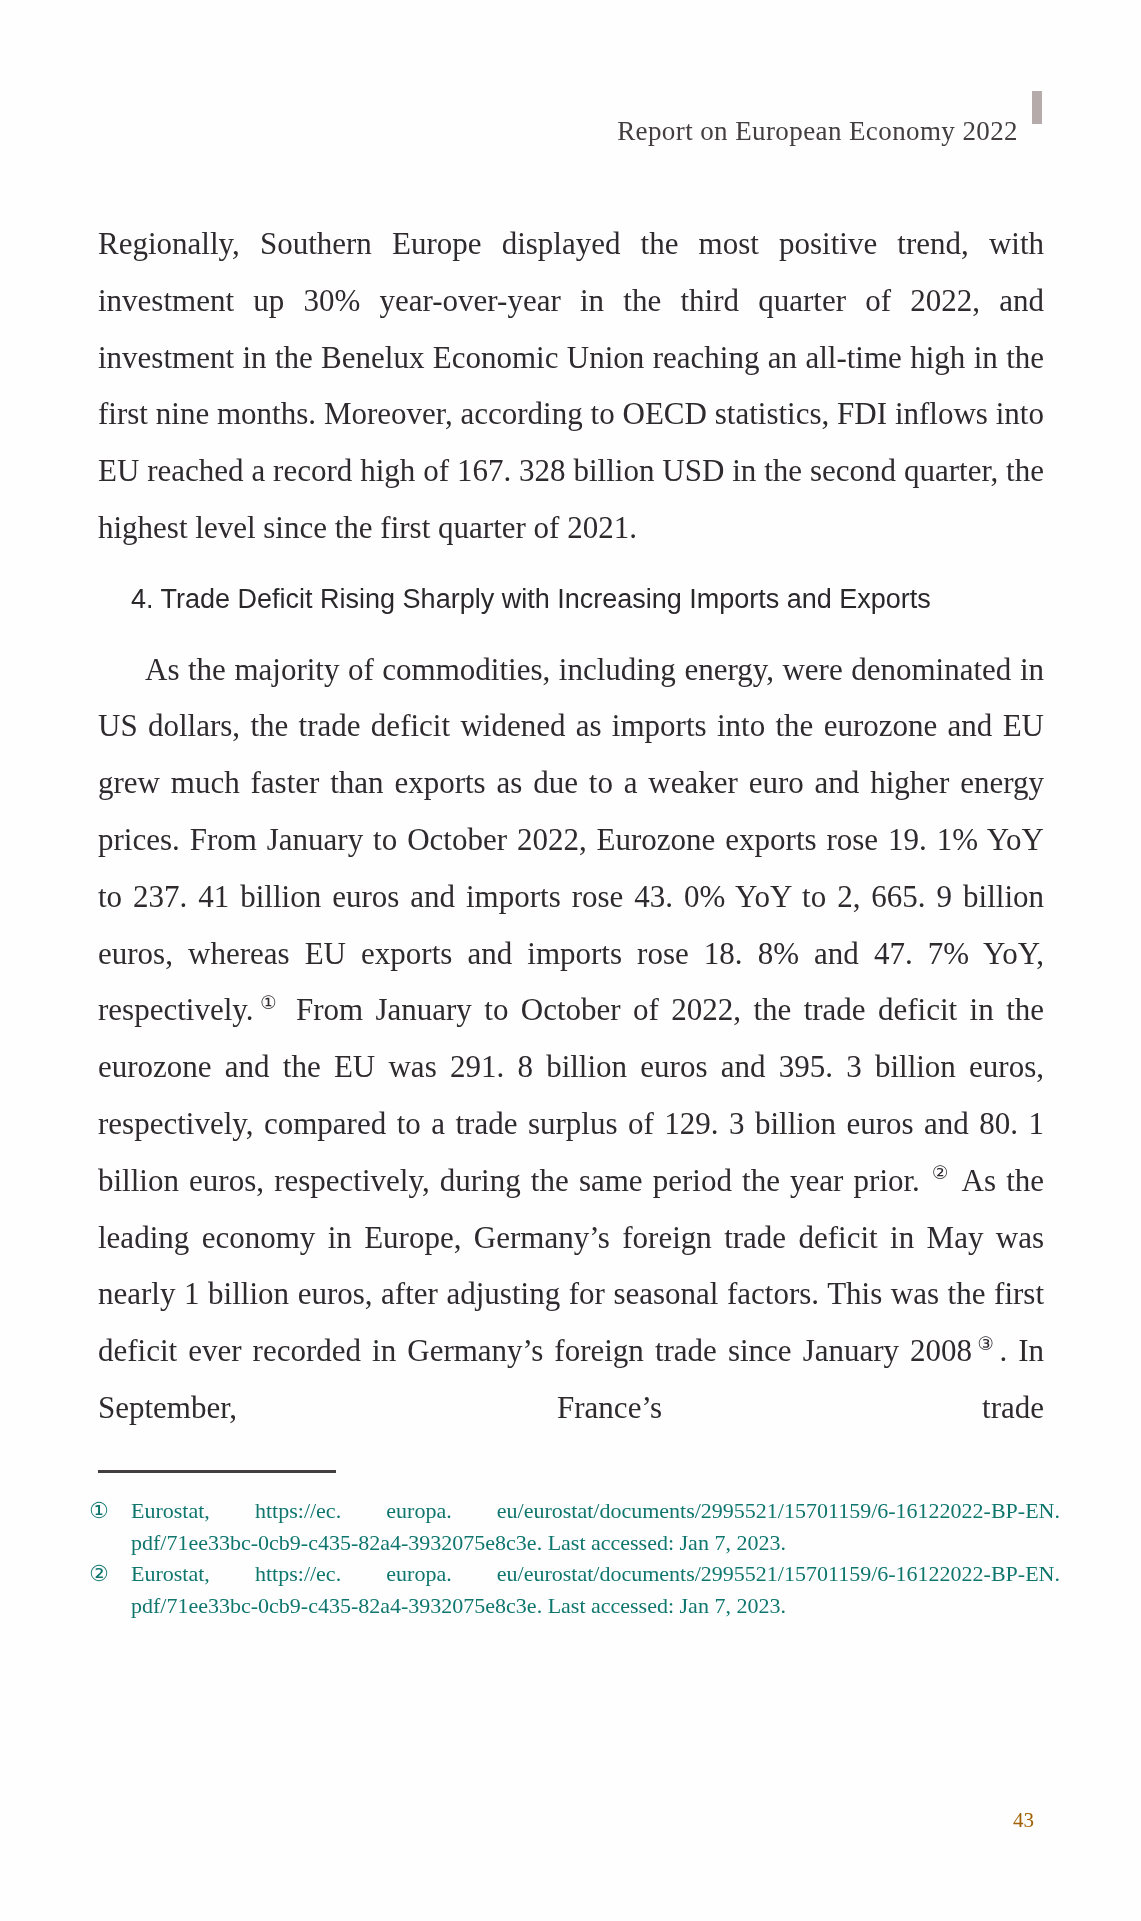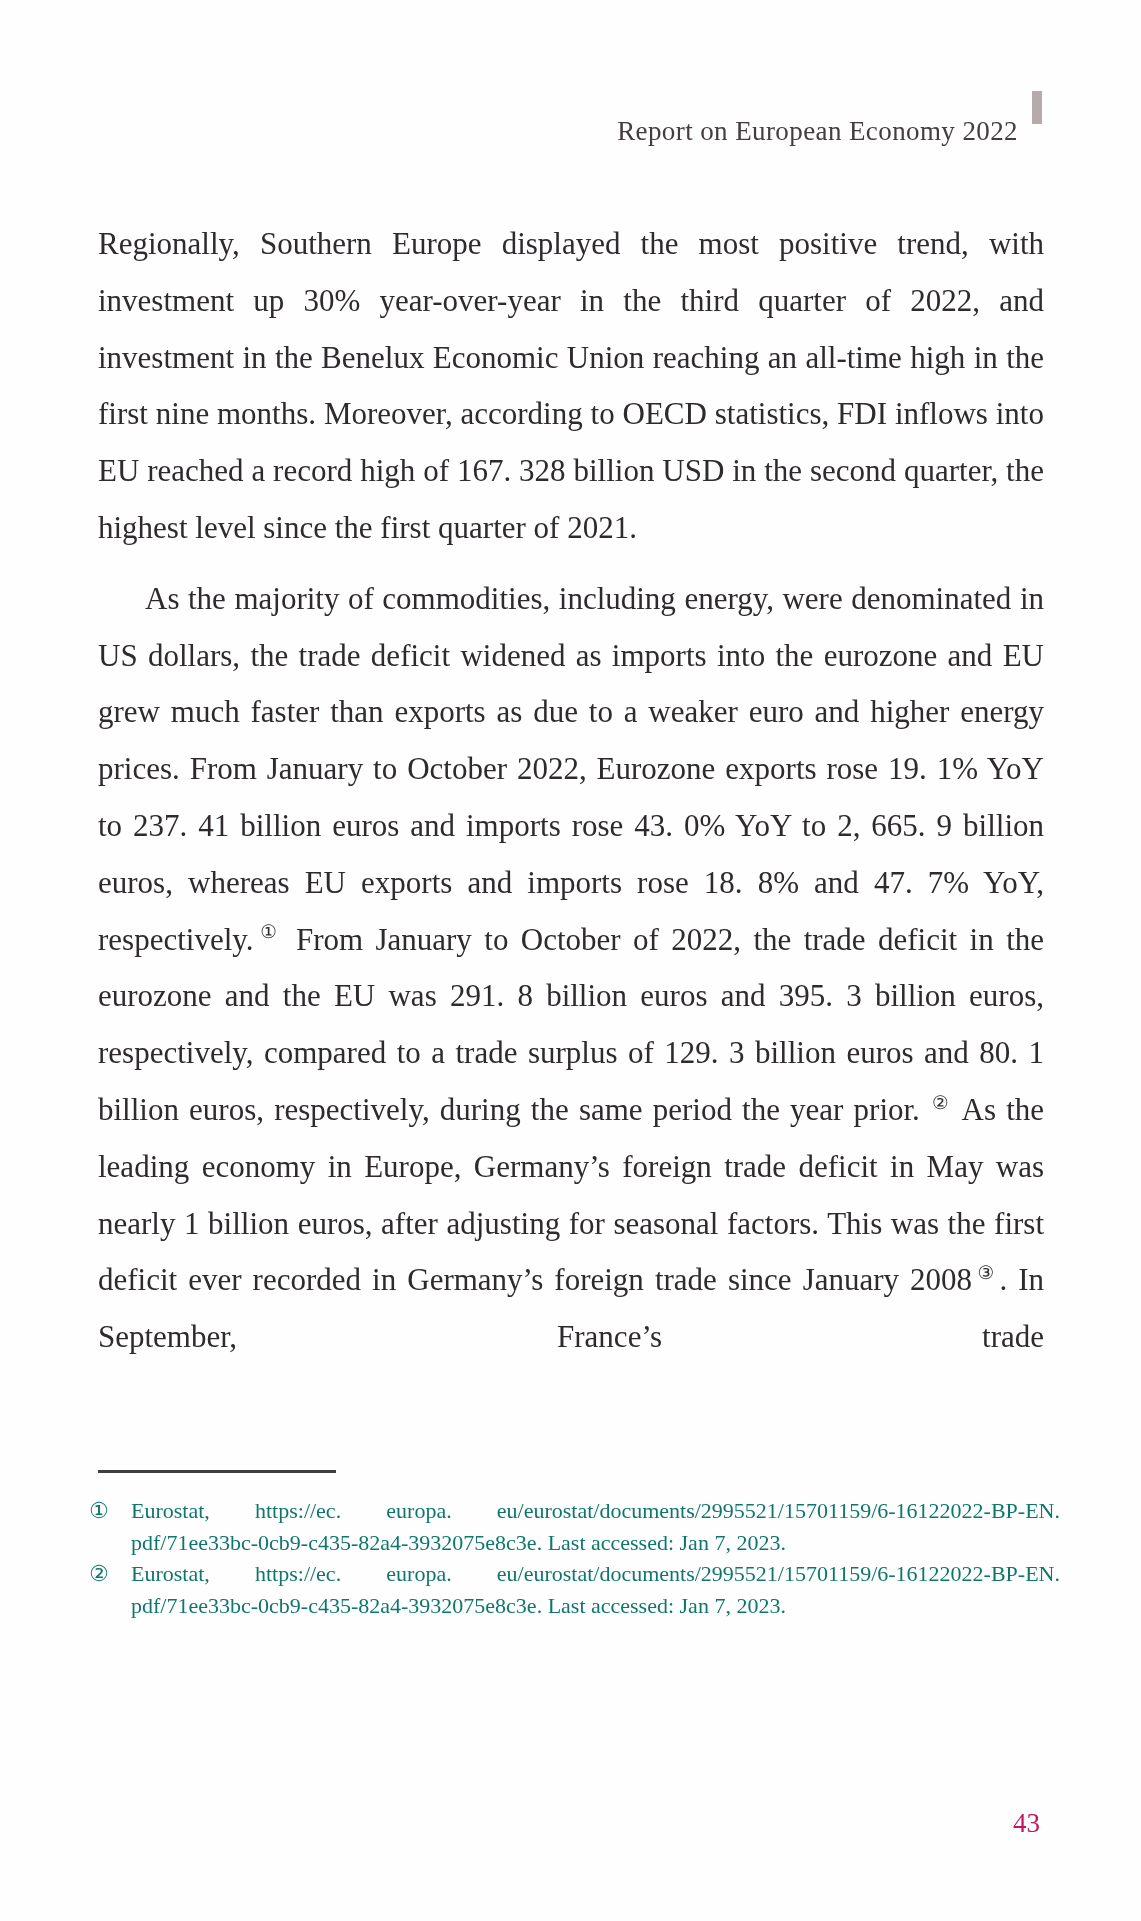--- a/index.html
+++ b/index.html
@@ -44,21 +44,21 @@
     position: absolute;
     left: 84px;
     top: 202px;
     width: 974px;
     font-size: 31px;
     line-height: 56.8px;
     text-align: justify;
     color: #2e2a2e;
   }
   .body-text p { margin: 14px; }
-  .p2 { text-indent: 47px; text-align-last: justify; font-family: Liberation Serif, serif; }
+  .p2 { text-indent: 47px; text-align-last: justify; }
   .section-heading {
     margin: 0;
     padding-left: 47px;
     font-family: "Liberation Sans", "DejaVu Sans", sans-serif;
     font-weight: normal;
     font-size: 27px;
     line-height: 56.8px;
     color: #2b282c;
     text-align: left;
   }
@@ -98,36 +98,37 @@
     margin-left: -47px;
     padding-left: 5px;
     box-sizing: border-box;
     text-indent: 0;
   }
 
   .page-number {
     position: absolute;
     left: 1013px;
     top: 1808px;
-    font-size: 27px;
-    color: #be185d;
+    font-size: 21px;
+    color: #a16207;
   }
 </style>
 </head>
 <body>
 
 <div class="page">
 
   <div class="header">
     <span class="header-title">Report on European Economy 2022</span>
     <span class="header-bar"></span>
   </div>
 
   <div class="body-text">
     <p class="p1">Regionally, Southern Europe displayed the most positive trend, with investment up 30% year-over-year in the third quarter of 2022, and investment in the Benelux Economic Union reaching an all-time high in the first nine months. Moreover, according to OECD statistics, FDI inflows into EU reached a record high of 167. 328 billion USD in the second quarter, the highest level since the first quarter of 2021.</p>
+    <h3 class="section-heading">4. Trade Deficit Rising Sharply with Increasing Imports and Exports</h3>
     <p class="p2"><span>As the majority of commodities, including energy, were denominated in US dollars, the trade deficit widened as imports into the eurozone and EU grew much faster than exports as due to a weaker euro and higher energy prices. From January to October 2022, Eurozone exports rose 19. 1% YoY to 237. 41 billion euros and imports rose 43. 0% YoY to 2, 665. 9 billion euros, whereas EU exports and imports rose 18. 8% and 47. 7% YoY, respectively.</span><sup class="fn-ref">①</sup><span> From January to October of 2022, the trade deficit in the eurozone and the EU was 291. 8 billion euros and 395. 3 billion euros, respectively, compared to a trade surplus of 129. 3 billion euros and 80. 1 billion euros, respectively, during the same period the year prior. </span><sup class="fn-ref">②</sup><span> As the leading economy in Europe, Germany’s foreign trade deficit in May was nearly 1 billion euros, after adjusting for seasonal factors. This was the first deficit ever recorded in Germany’s foreign trade since January 2008</span><sup class="fn-ref">③</sup><span>. In September, France’s trade</span></p>
   </div>
 
   <div class="footnote-sep"></div>
 
   <div class="footnotes">
     <div class="fn"><span class="fn-marker">①</span><span class="fn-text">Eurostat, https://ec. europa. eu/eurostat/documents/2995521/15701159/6-16122022-BP-EN. pdf/71ee33bc-0cb9-c435-82a4-3932075e8c3e. Last accessed: Jan 7, 2023.</span></div>
     <div class="fn"><span class="fn-marker">②</span><span class="fn-text">Eurostat, https://ec. europa. eu/eurostat/documents/2995521/15701159/6-16122022-BP-EN. pdf/71ee33bc-0cb9-c435-82a4-3932075e8c3e. Last accessed: Jan 7, 2023.</span></div>
   </div>
 

